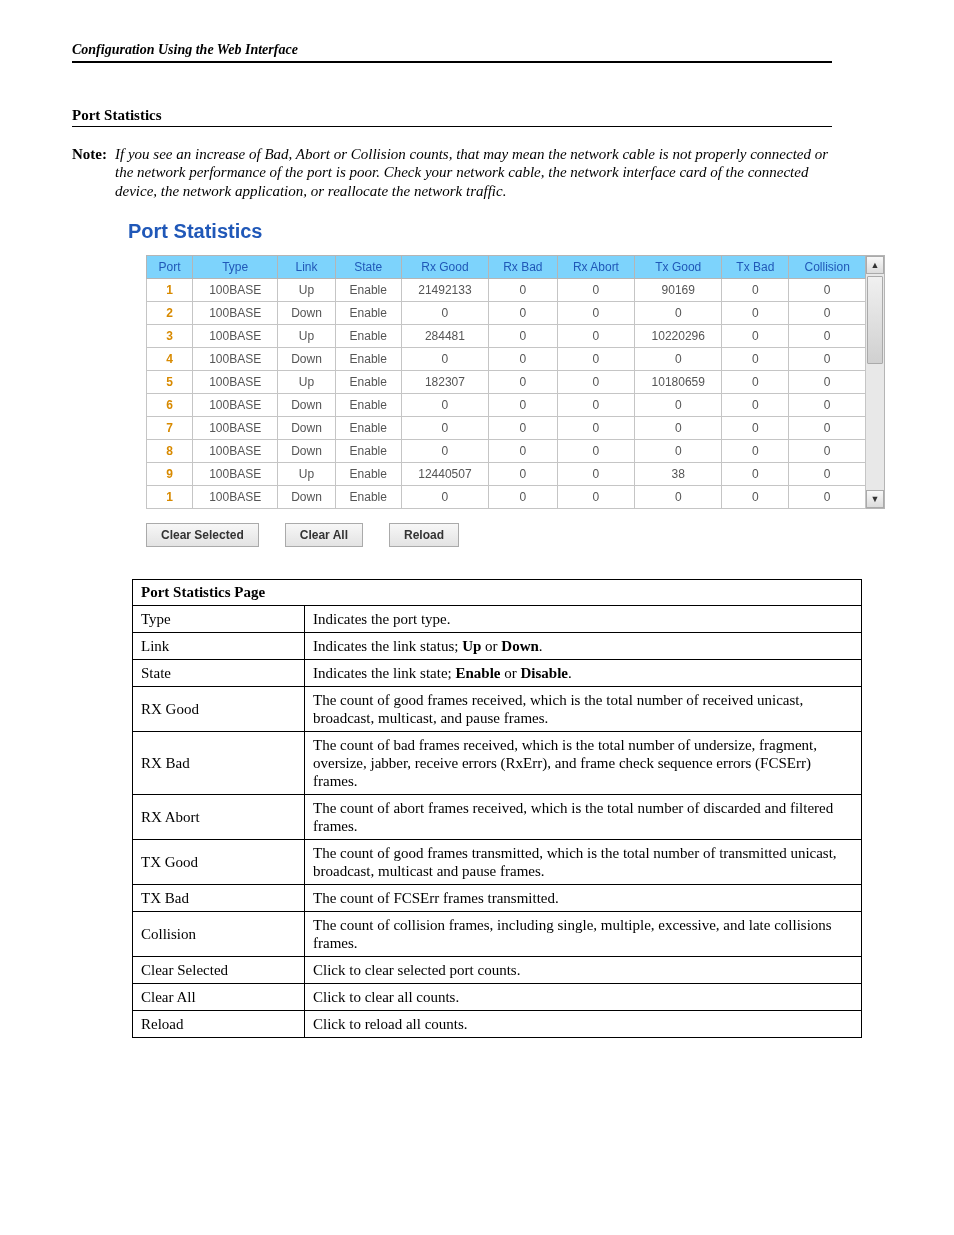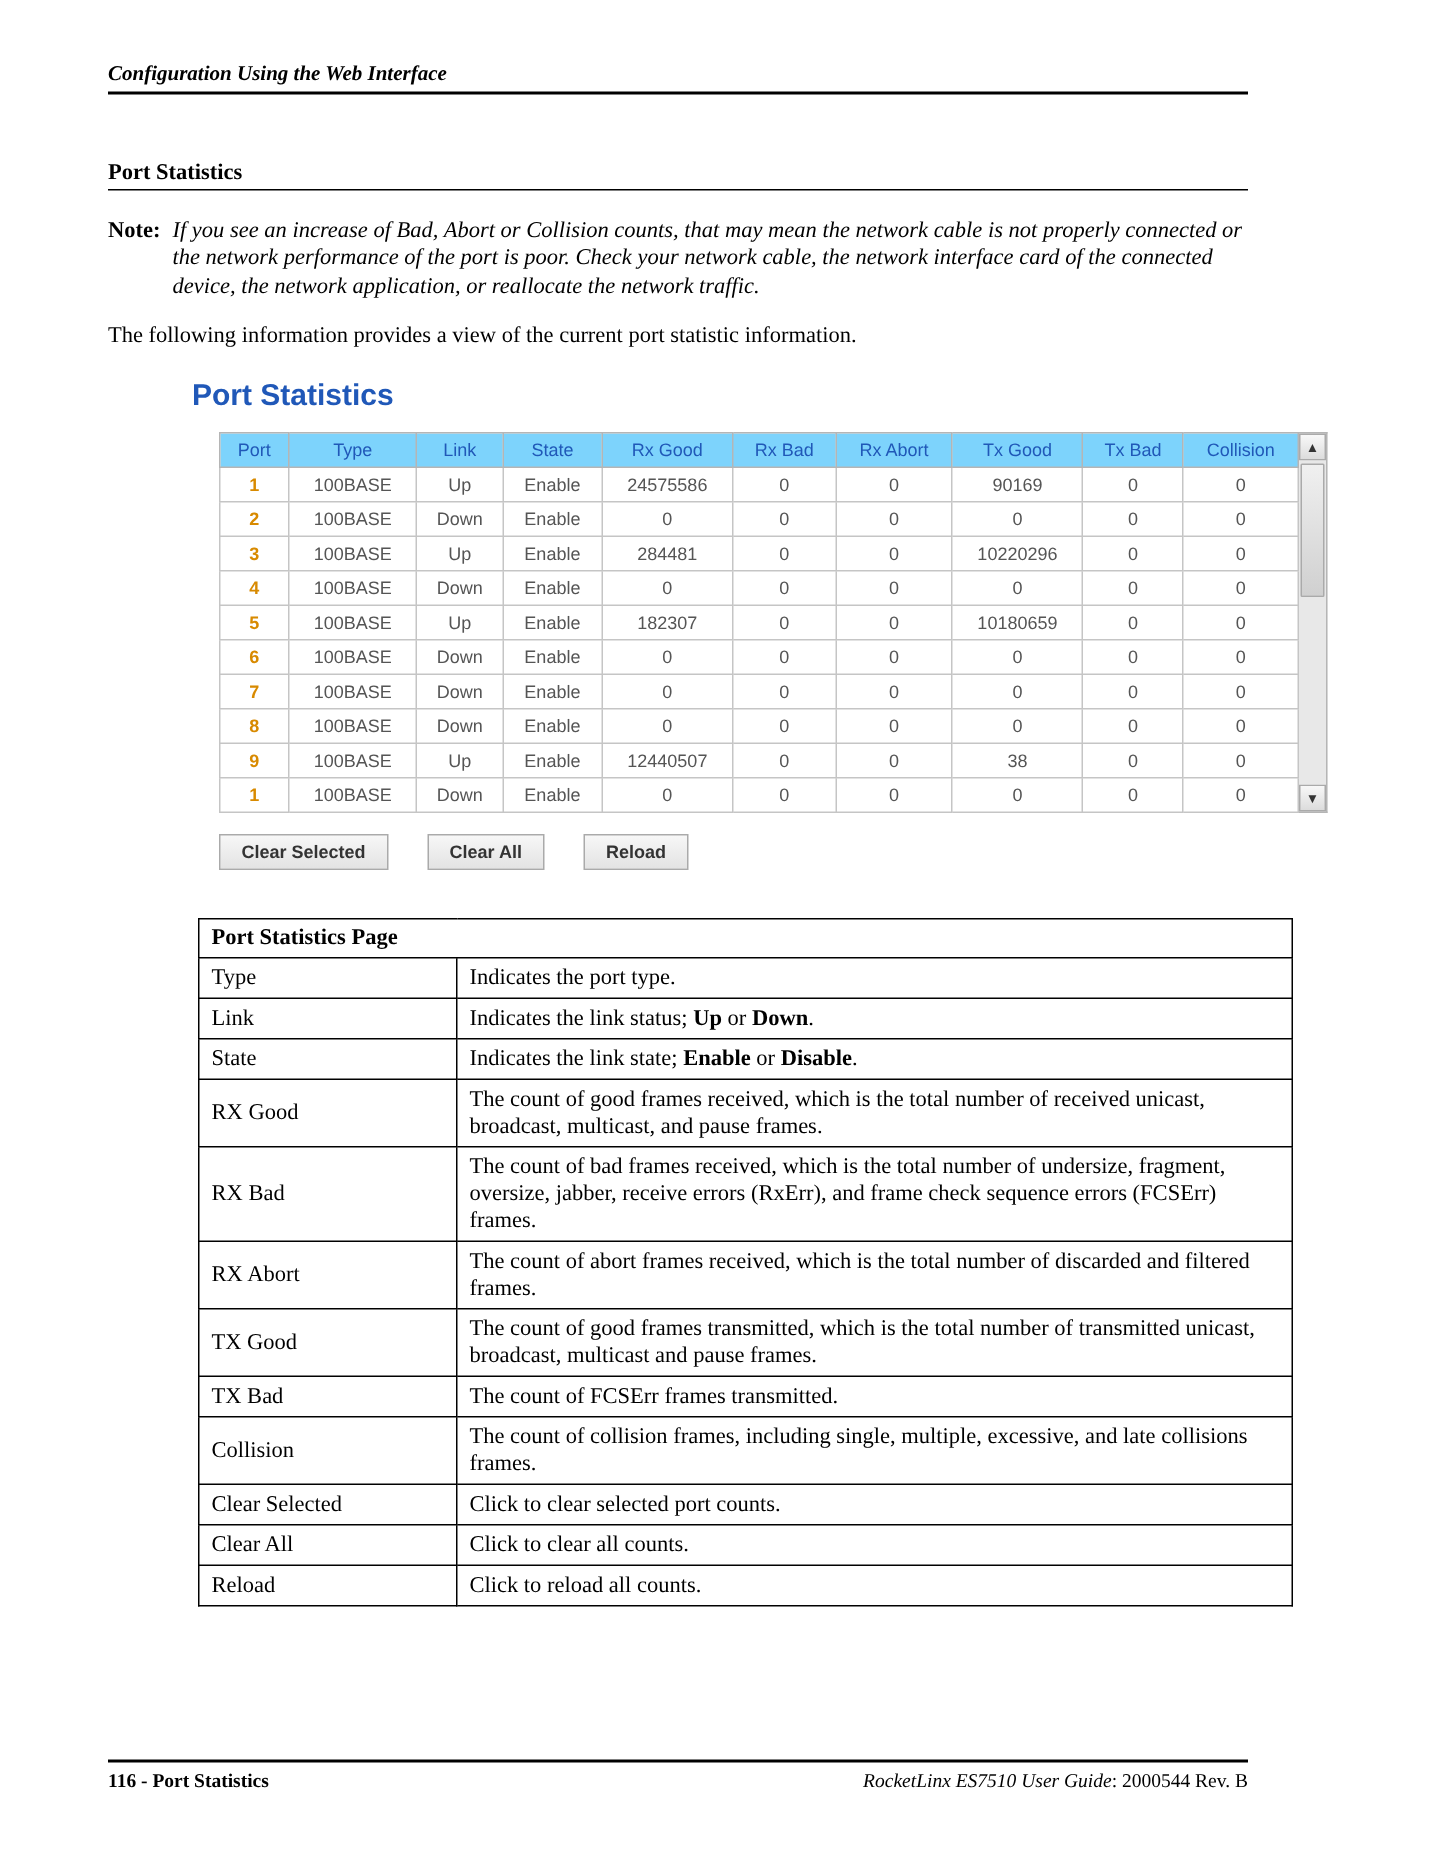--- a/index.html
+++ b/index.html
@@ -174,21 +174,20 @@
   <div class="header-top">Configuration Using the Web Interface</div>
 
   <div class="section-heading">Port Statistics</div>
 
 
   <div class="note-block">
     <div class="note-label">Note:</div>
     <div class="note-text">If you see an increase of Bad, Abort or Collision counts, that may mean the network cable is not properly connected or the network performance of the port is poor. Check your network cable, the network interface card of the connected device, the network application, or reallocate the network traffic.</div>
   </div>
 
-  <p class="body-para">The following information provides a view of the current port statistic information.</p>
 
   <div class="panel-title">Port Statistics</div>
 
   <div class="stats-wrap">
     <div class="stats-table-outer">
       <table class="stats-table">
         <thead>
           <tr id="stats-header-row">
               <th>Port</th>
               <th>Type</th>
@@ -201,21 +200,21 @@
               <th>Tx Bad</th>
               <th>Collision</th>
             </tr>
         </thead>
         <tbody id="stats-body">
             <tr>
               <td class="port-cell">1</td>
               <td>100BASE</td>
               <td>Up</td>
               <td>Enable</td>
-              <td>24575586</td>
+              <td>21492133</td>
               <td>0</td>
               <td>0</td>
               <td>90169</td>
               <td>0</td>
               <td>0</td>
             </tr>
             <tr>
               <td class="port-cell">2</td>
               <td>100BASE</td>
               <td>Down</td>
@@ -392,20 +391,14 @@
           <td class="term">Clear All</td>
           <td>Click to clear all counts.</td>
         </tr>
         <tr>
           <td class="term">Reload</td>
           <td>Click to reload all counts.</td>
         </tr>
       </tbody>
   </table>
 
-  <div class="footer">
-    <div class="left">116 - Port Statistics</div>
-    <div class="right">
-      <span style="font-style:italic">RocketLinx ES7510  User Guide</span><span style="font-style:normal">: 2000544 Rev. B</span>
-    </div>
-  </div>
 
 </div>
 
 </body></html>

